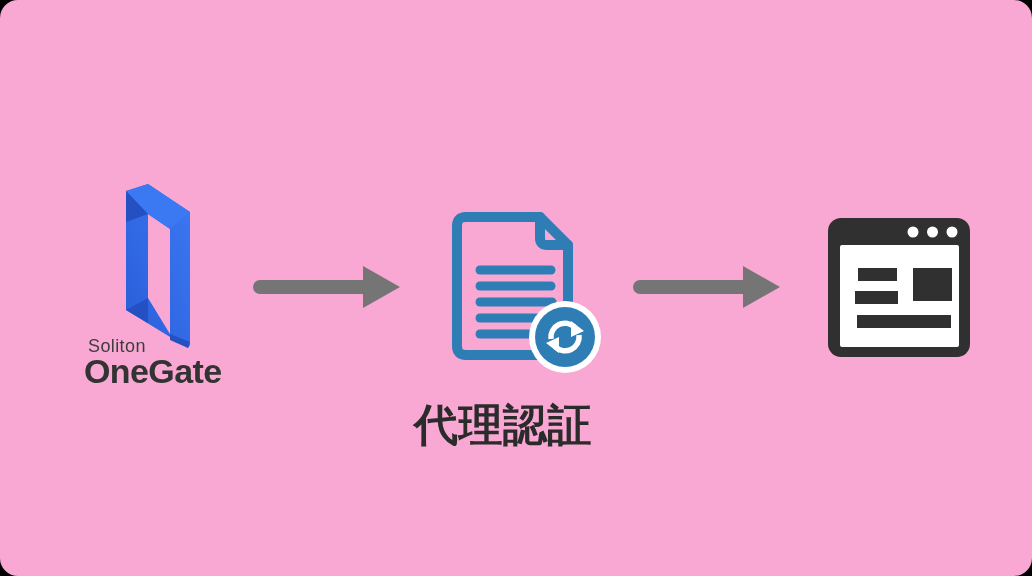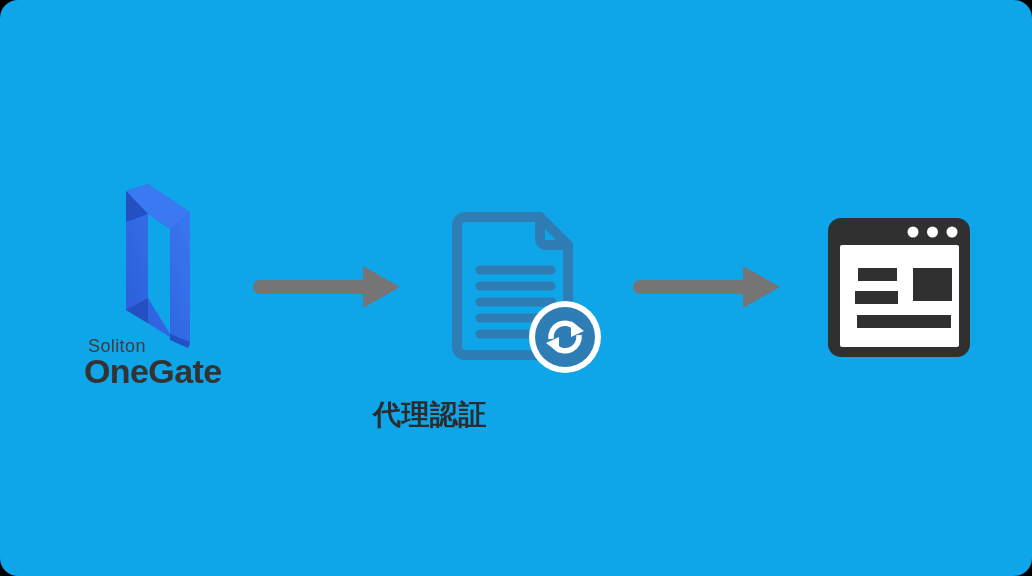--- a/index.html
+++ b/index.html
@@ -8,21 +8,21 @@
     width: 1032px;
     height: 576px;
     background: #000000;
     font-family: "Liberation Sans", sans-serif;
     overflow: hidden;
   }
   .canvas {
     position: relative;
     width: 1032px;
     height: 576px;
-    background: #0ea5e9;
+    background: #f9a8d4;
     border-radius: 18px;
     overflow: hidden;
   }
   .abs { position: absolute; }
 
   
   .logo-group { left: 0; top: 0; width: 260px; height: 420px; }
   .logo-mark { left: 124px; top: 182px; width: 68px; height: 172px; }
   .logo-brand {
     left: 88px; top: 336px; width: 120px;
@@ -36,22 +36,22 @@
   }
 
   
   .arrow1 { left: 250px; top: 264px; width: 152px; height: 46px; }
   .arrow2 { left: 630px; top: 264px; width: 152px; height: 46px; }
 
   
   .doc-icon { left: 450px; top: 205px; width: 160px; height: 172px; }
   .step-label {
     left: 373px; top: 396px; width: 260px;
-    text-align: left;
-    font-size: 28px; font-weight: 800; color: #2b2b2b;
+    text-align: center;
+    font-size: 44px; font-weight: 800; color: #2b2b2b;
     letter-spacing: 0.5px;
   }
 
   
   .browser-icon { left: 828px; top: 218px; width: 142px; height: 139px; }
 </style>
 </head>
 <body>
 
 <div class="canvas">

